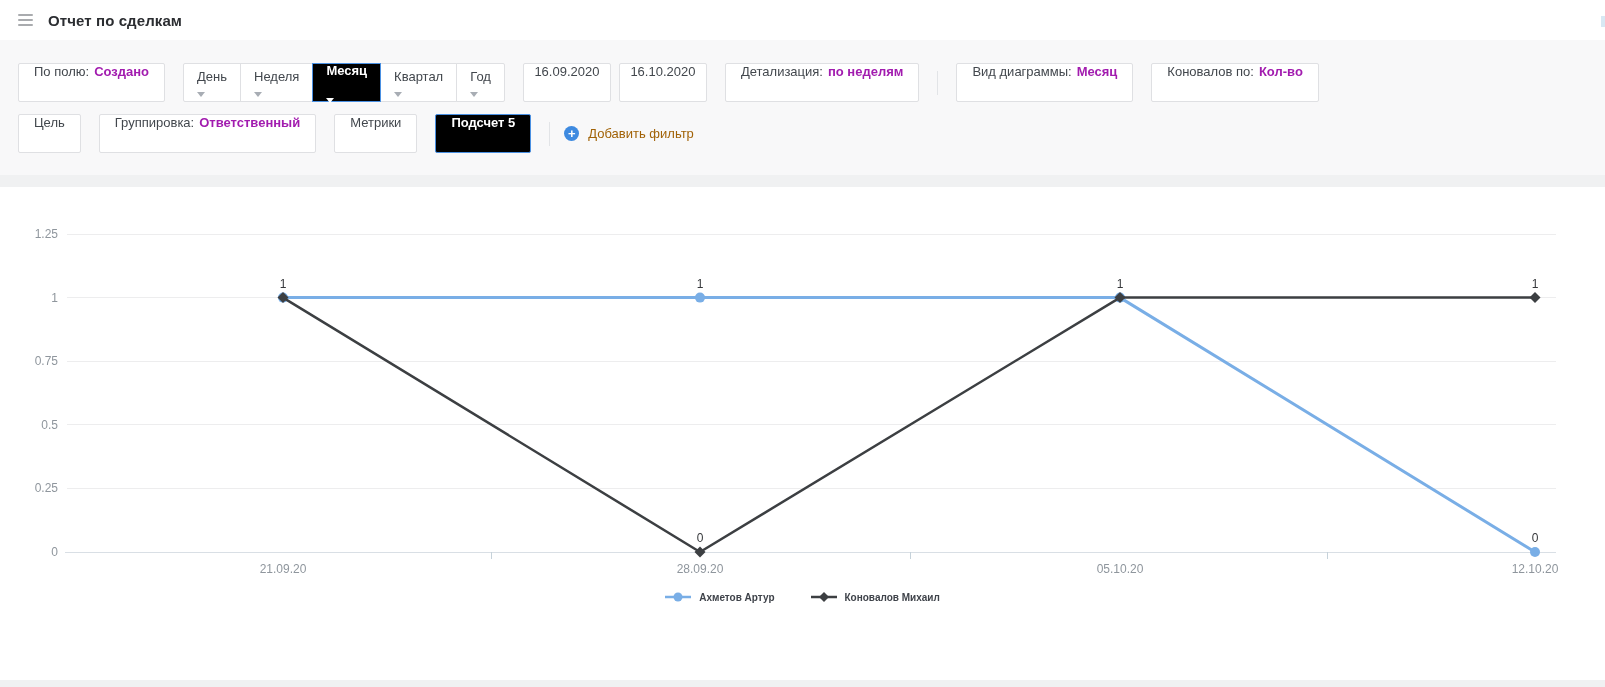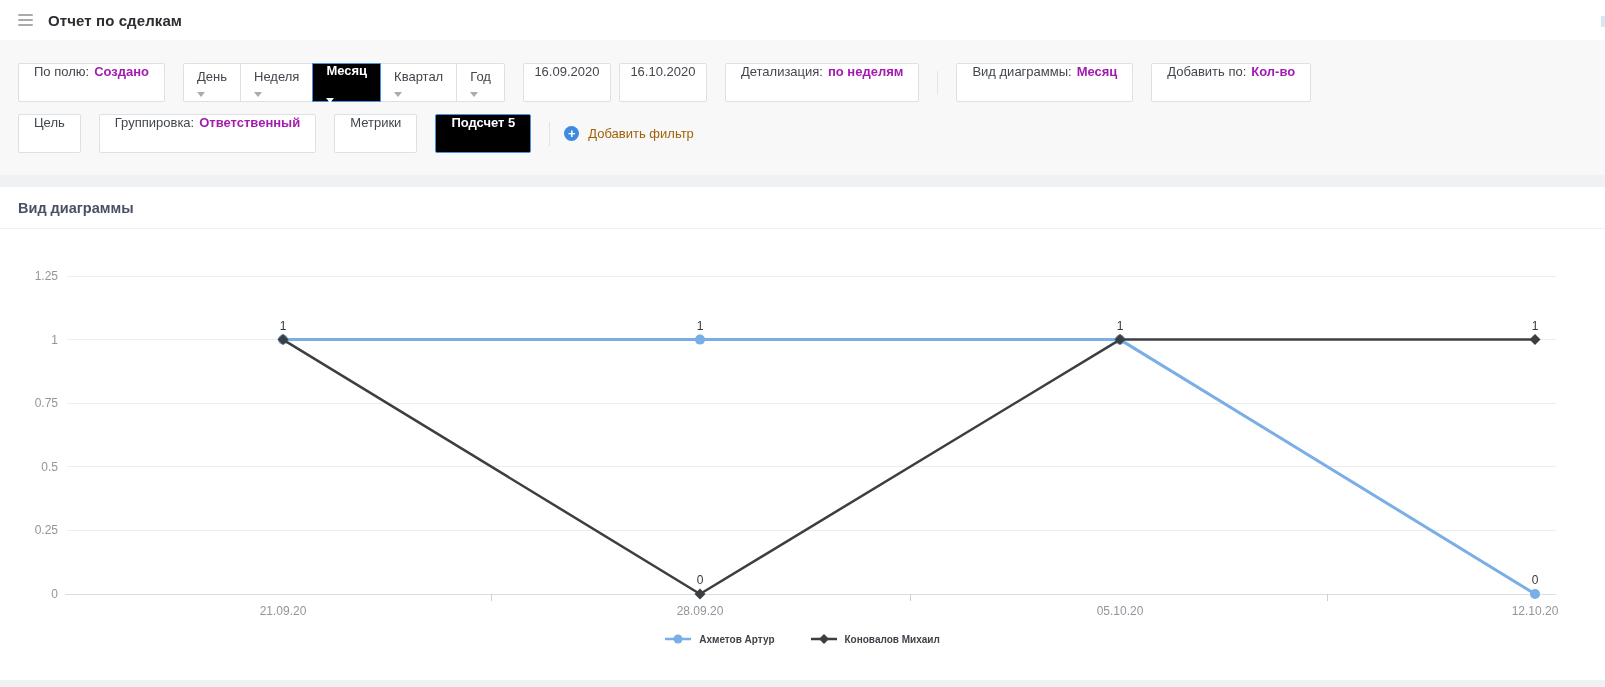--- a/index.html
+++ b/index.html
@@ -98,21 +98,21 @@
     <div class="btn">
       <span>Детализация:</span>
       <b>по неделям</b>
     </div>
     <div class="tb-sep"></div>
     <div class="btn">
       <span>Вид диаграммы:</span>
       <b>Месяц</b>
     </div>
     <div class="btn">
-      <span>Добавить по:</span>
+      <span>Коновалов по:</span>
       <b>Кол-во</b>
     </div>
   </div>
   <div class="tb-row">
     <div class="btn">Цель</div>
     <div class="btn">
       <span>Группировка:</span>
       <b>Ответственный</b>
     </div>
     <div class="btn">Метрики</div>
@@ -121,23 +121,20 @@
     <div class="add-filter">
       <span class="plus">+</span>
       <span class="txt">Добавить фильтр</span>
     </div>
   </div>
 </div>
 
 <div class="gray-strip"></div>
 
 <div class="chart-section">
-  <div class="section-head">
-    <div class="section-title">Вид диаграммы</div>
-  </div>
   <svg id="chart" class="chart-svg" width="1605" height="390" viewBox="0 0 1605 390">
       <line x1="67" x2="1556" y1="301.4" y2="301.4" stroke="#ededee" stroke-width="1" shape-rendering="crispEdges"></line>
       <line x1="67" x2="1556" y1="237.8" y2="237.8" stroke="#ededee" stroke-width="1" shape-rendering="crispEdges"></line>
       <line x1="67" x2="1556" y1="174.20000000000002" y2="174.20000000000002" stroke="#ededee" stroke-width="1" shape-rendering="crispEdges"></line>
       <line x1="67" x2="1556" y1="110.6" y2="110.6" stroke="#ededee" stroke-width="1" shape-rendering="crispEdges"></line>
       <line x1="67" x2="1556" y1="47" y2="47" stroke="#ededee" stroke-width="1" shape-rendering="crispEdges"></line>
       <line x1="65" x2="1556" y1="365" y2="365" stroke="#d9dfe5" stroke-width="1" shape-rendering="crispEdges"></line>
       <line x1="491" x2="491" y1="365" y2="372" stroke="#c6d2da" stroke-width="1" shape-rendering="crispEdges"></line>
       <line x1="910" x2="910" y1="365" y2="372" stroke="#c6d2da" stroke-width="1" shape-rendering="crispEdges"></line>
       <line x1="1327" x2="1327" y1="365" y2="372" stroke="#c6d2da" stroke-width="1" shape-rendering="crispEdges"></line>

